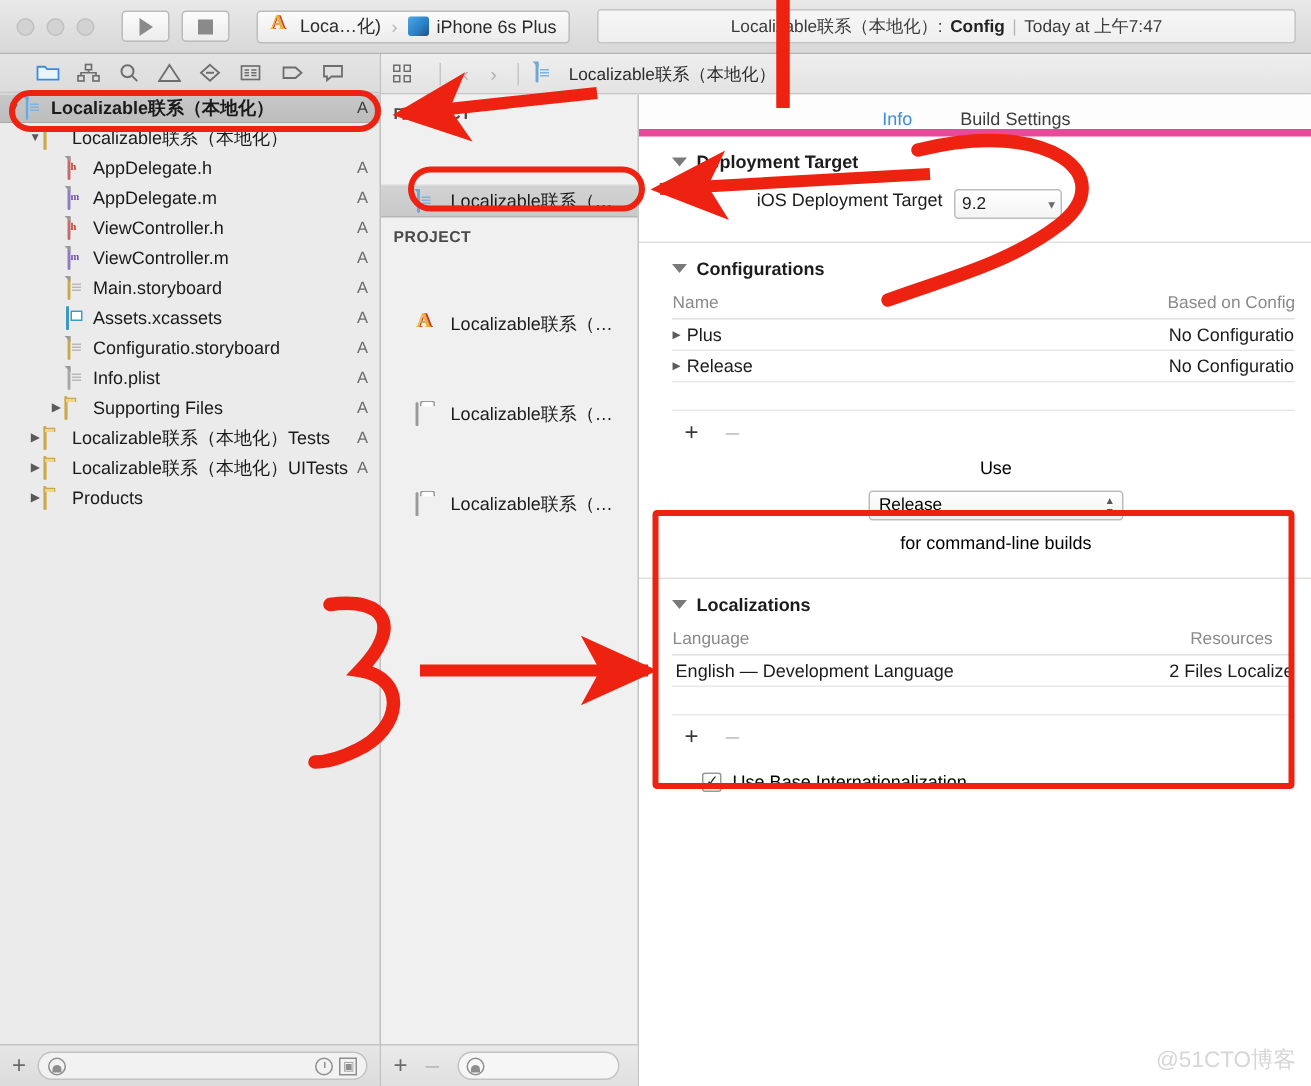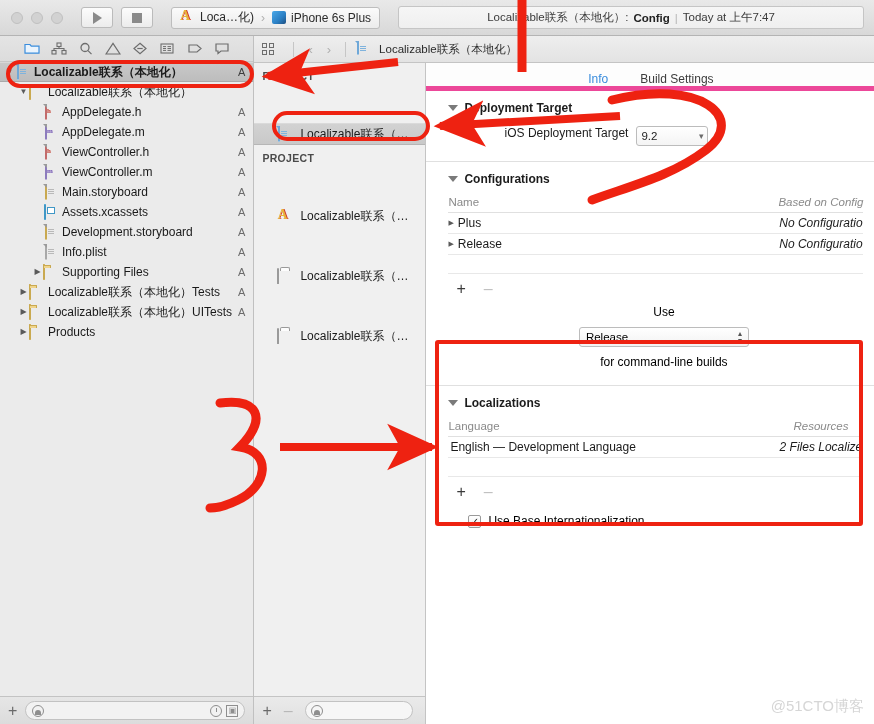--- a/index.html
+++ b/index.html
@@ -312,21 +312,21 @@
     display: flex; font-size: 11.5px; color: #8a8a8a;
     padding: 4px 0 4px 0; border-bottom: 1px solid #e0e0e0;
   }
   .tbl .tr {
     display: flex; font-size: 12px; color: #1b1b1b;
     padding: 3px 0; border-bottom: 1px solid #e8e8e8; align-items: center;
   }
   .tbl .tr.blank { height: 19px; }
   .c-name { width: 330px; display:flex; align-items:center; gap:4px; }
   .c-name .tw { font-size: 7px; color: #5a5a5a; }
-  .c-based { flex: 1; white-space: nowrap; font-style: italic; }
+  .c-based { flex: 1; white-space: nowrap; }
 
   .addrow { display: flex; align-items: center; gap: 18px; padding: 7px 0 4px 8px; }
   .addrow .pl { font-size: 16px; color: #3a3a3a; line-height: 1; }
   .addrow .mn { font-size: 16px; color: #c0c0c0; line-height: 1; }
 
   .userow { display:flex; align-items:center; gap: 8px; font-size: 12px;
             padding: 4px 0 10px 16px; flex-direction: column; }
   .select-ctl {
     height: 20px; width: 170px; border: 1px solid #bcbcbc; border-radius: 3px;
     background: linear-gradient(to bottom, #ffffff, #f2f2f2);
@@ -514,21 +514,21 @@
             <span class="rbadge">A</span>
           </div>
           <div class="row">
             <span style="width:32px;flex:0 0 32px"></span>
             <span class="disc none"></span>
             <span class="ficon"><span class="ic-doc sb-file"><span class="lines">
                   <i></i>
                   <i></i>
                   <i></i>
                 </span></span></span>
-            <span class="rlabel">Development.storyboard</span>
+            <span class="rlabel">Configuratio.storyboard</span>
             <span class="rbadge">A</span>
           </div>
           <div class="row">
             <span style="width:32px;flex:0 0 32px"></span>
             <span class="disc none"></span>
             <span class="ficon"><span class="ic-doc plist-file"><span class="lines">
                   <i></i>
                   <i></i>
                   <i></i>
                 </span></span></span>

